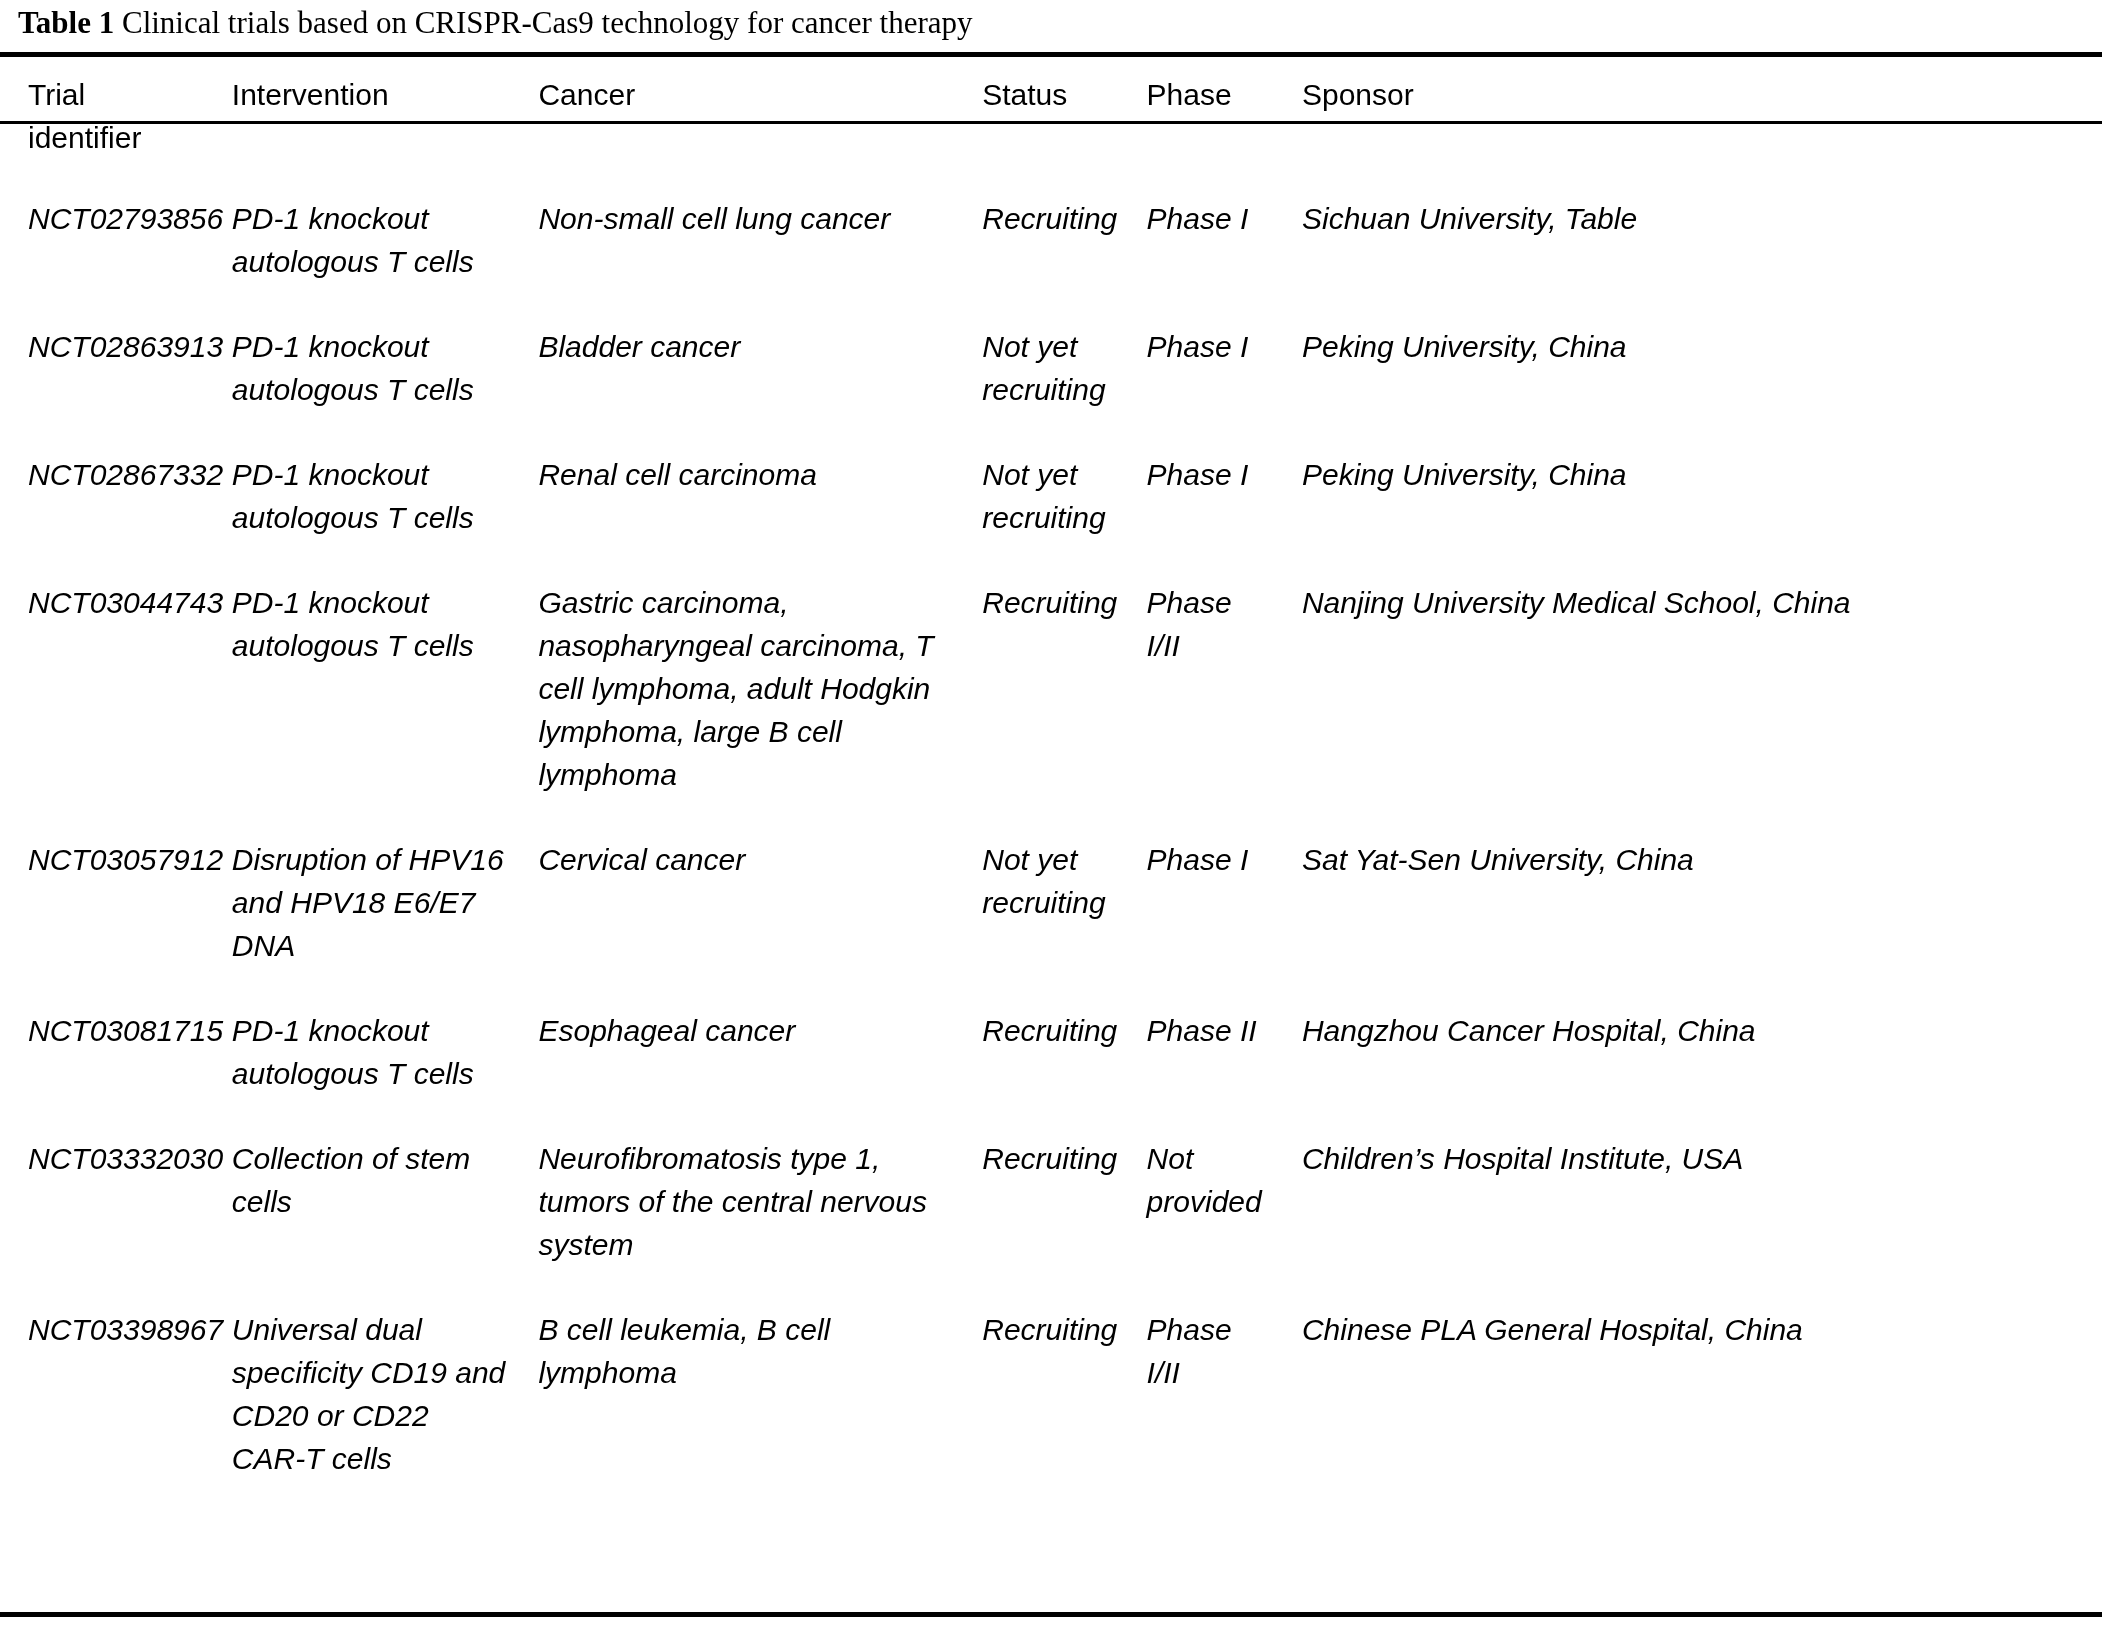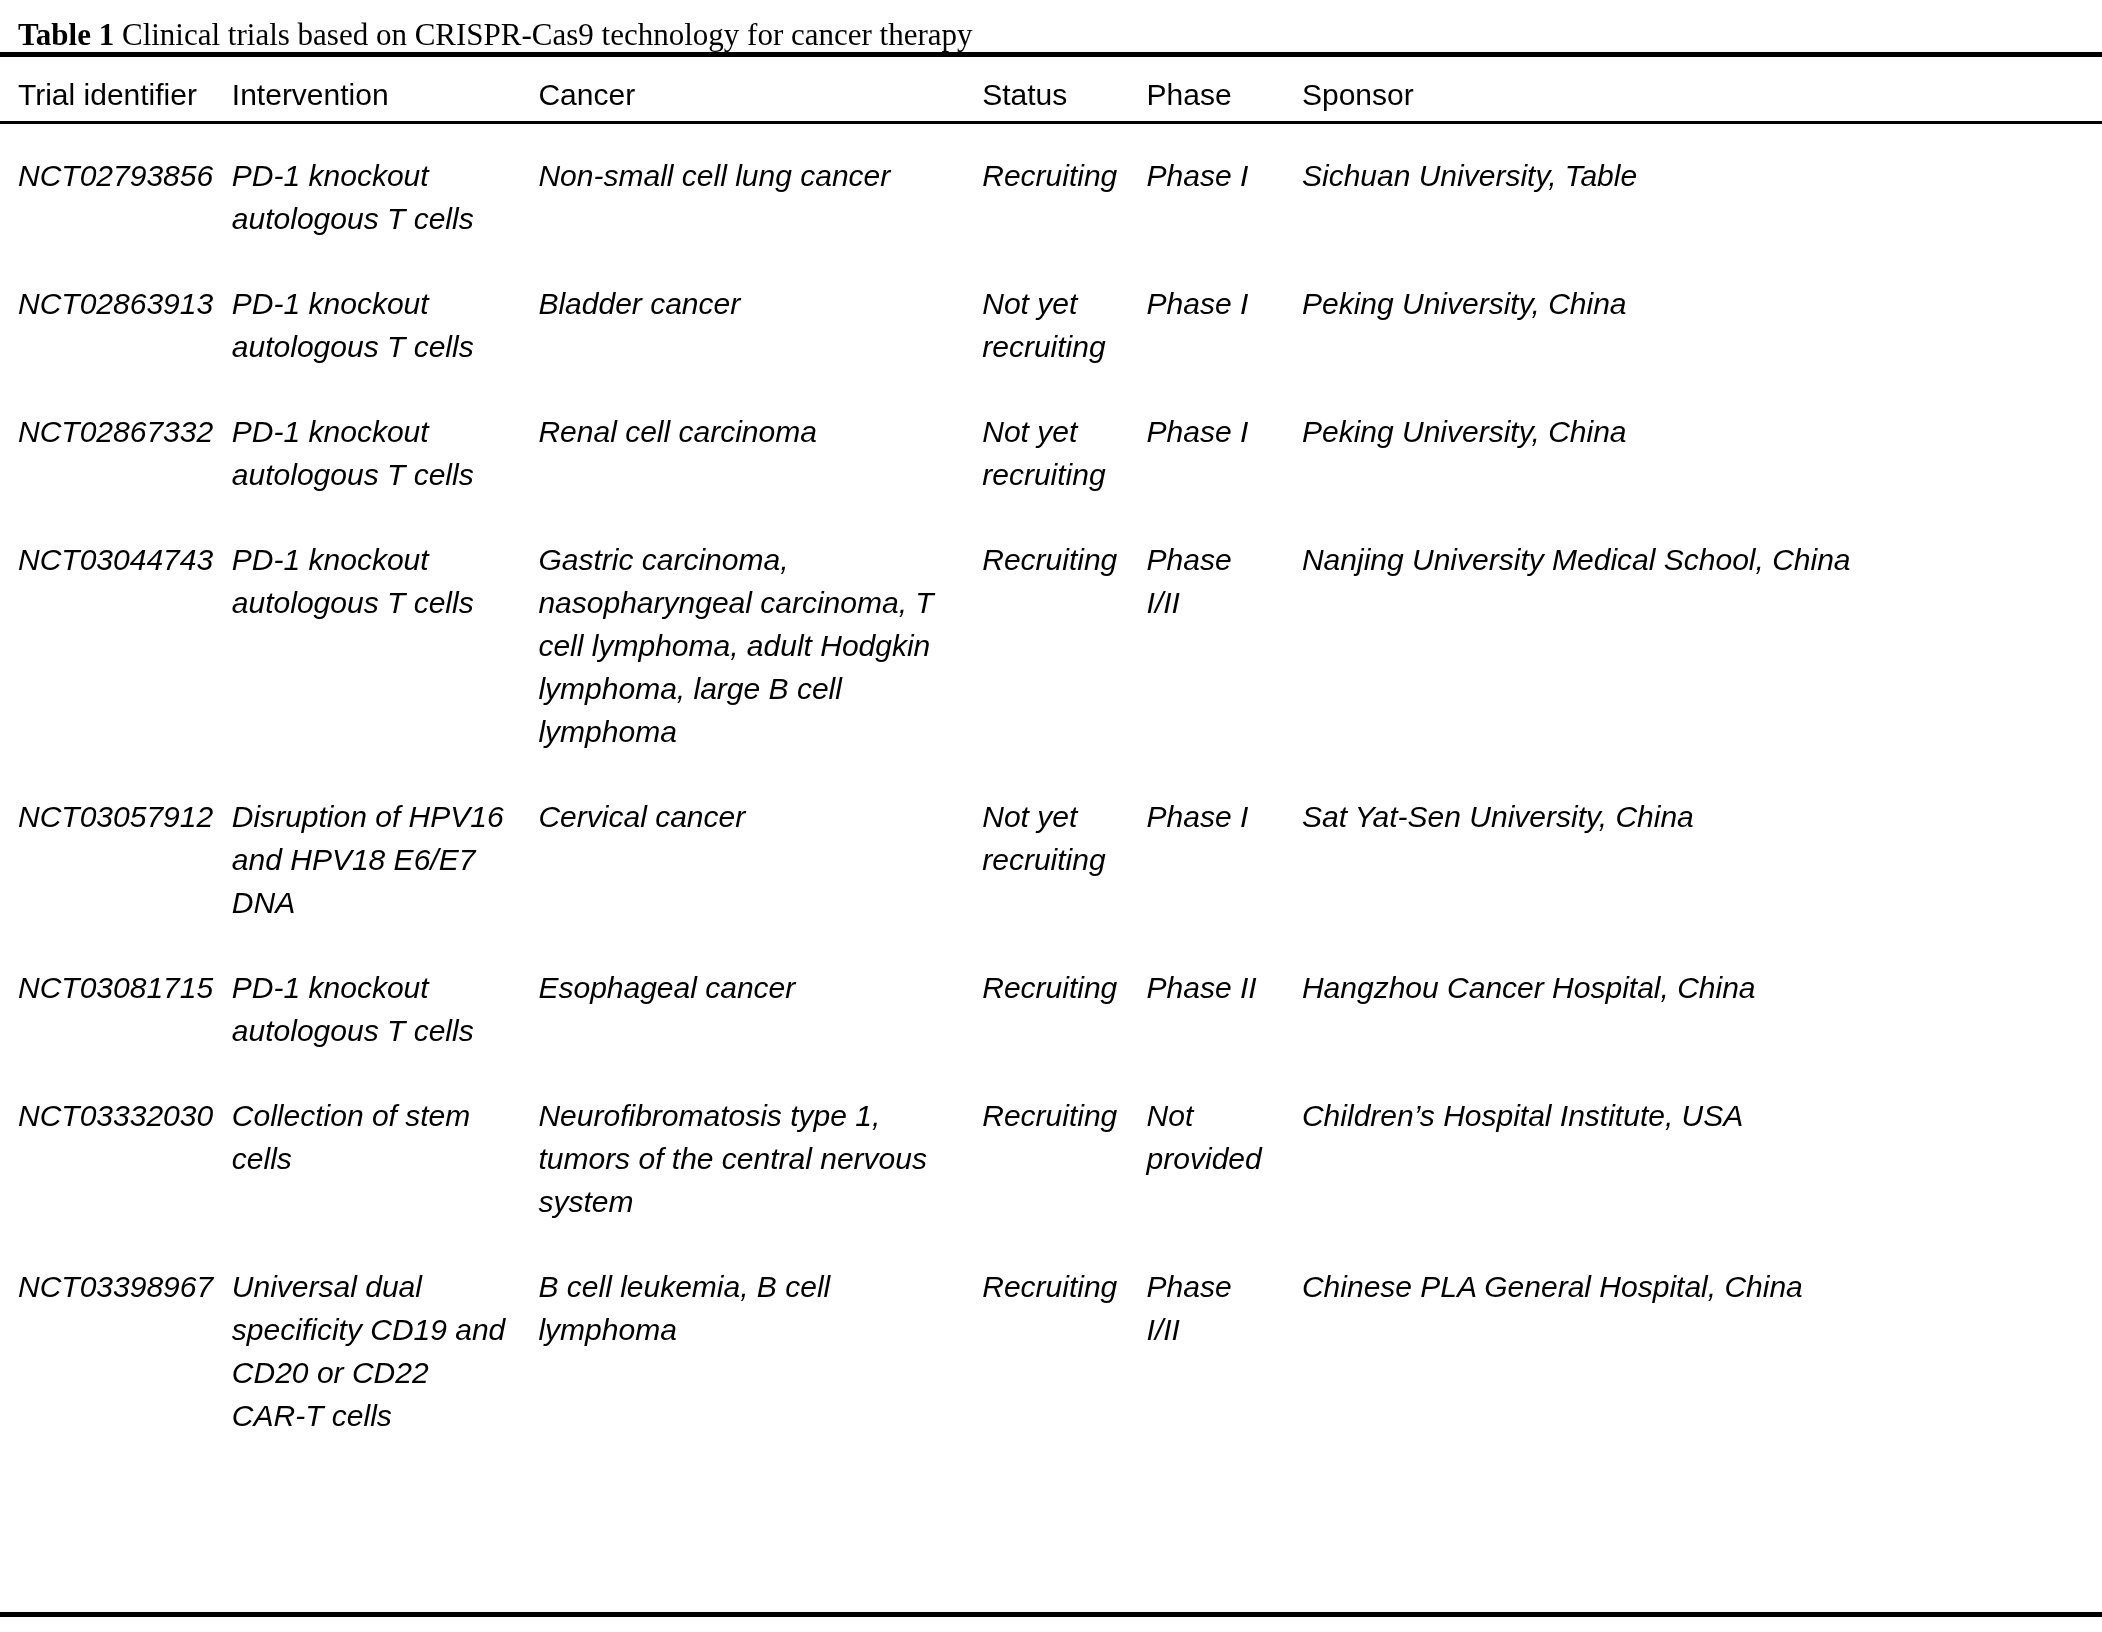--- a/index.html
+++ b/index.html
@@ -19,21 +19,21 @@
     width: 2102px;
     height: 1632px;
     box-sizing: border-box;
     padding: 0;
   }
 
   
   .caption {
     position: absolute;
     left: 18px;
-    top: 16px;
+    top: 4px;
     width: 2070px;
     font-family: "Liberation Serif", "DejaVu Serif", serif;
     font-size: 31px;
     line-height: 38px;
     letter-spacing: 0px;
     white-space: nowrap;
   }
   .caption .cap-label {
     font-weight: bold;
   }
@@ -80,21 +80,21 @@
     box-sizing: border-box;
   }
   .tbl td {
     text-align: left;
     vertical-align: top;
     padding: 20px 12px 22px 0;
     box-sizing: border-box;
     font-style: italic;
   }
   .tbl th:first-child,
-  .tbl td:first-child { padding-left: 18px; }
+  .tbl td:first-child { padding-left: 28px; }
   .tbl th.h-interv,  .tbl td.d-interv  { padding-left: 15px; }
   .tbl th.h-cancer,  .tbl td.d-cancer  { padding-left: 17px; }
   .tbl th.h-status,  .tbl td.d-status  { padding-left: 17px; }
   .tbl th.h-phase,   .tbl td.d-phase   { padding-left: 20px; }
   .tbl th.h-sponsor, .tbl td.d-sponsor { padding-left: 17px; }
 
   .tbl td.d-trial { white-space: nowrap; }
 </style>
 </head>
 <body>

